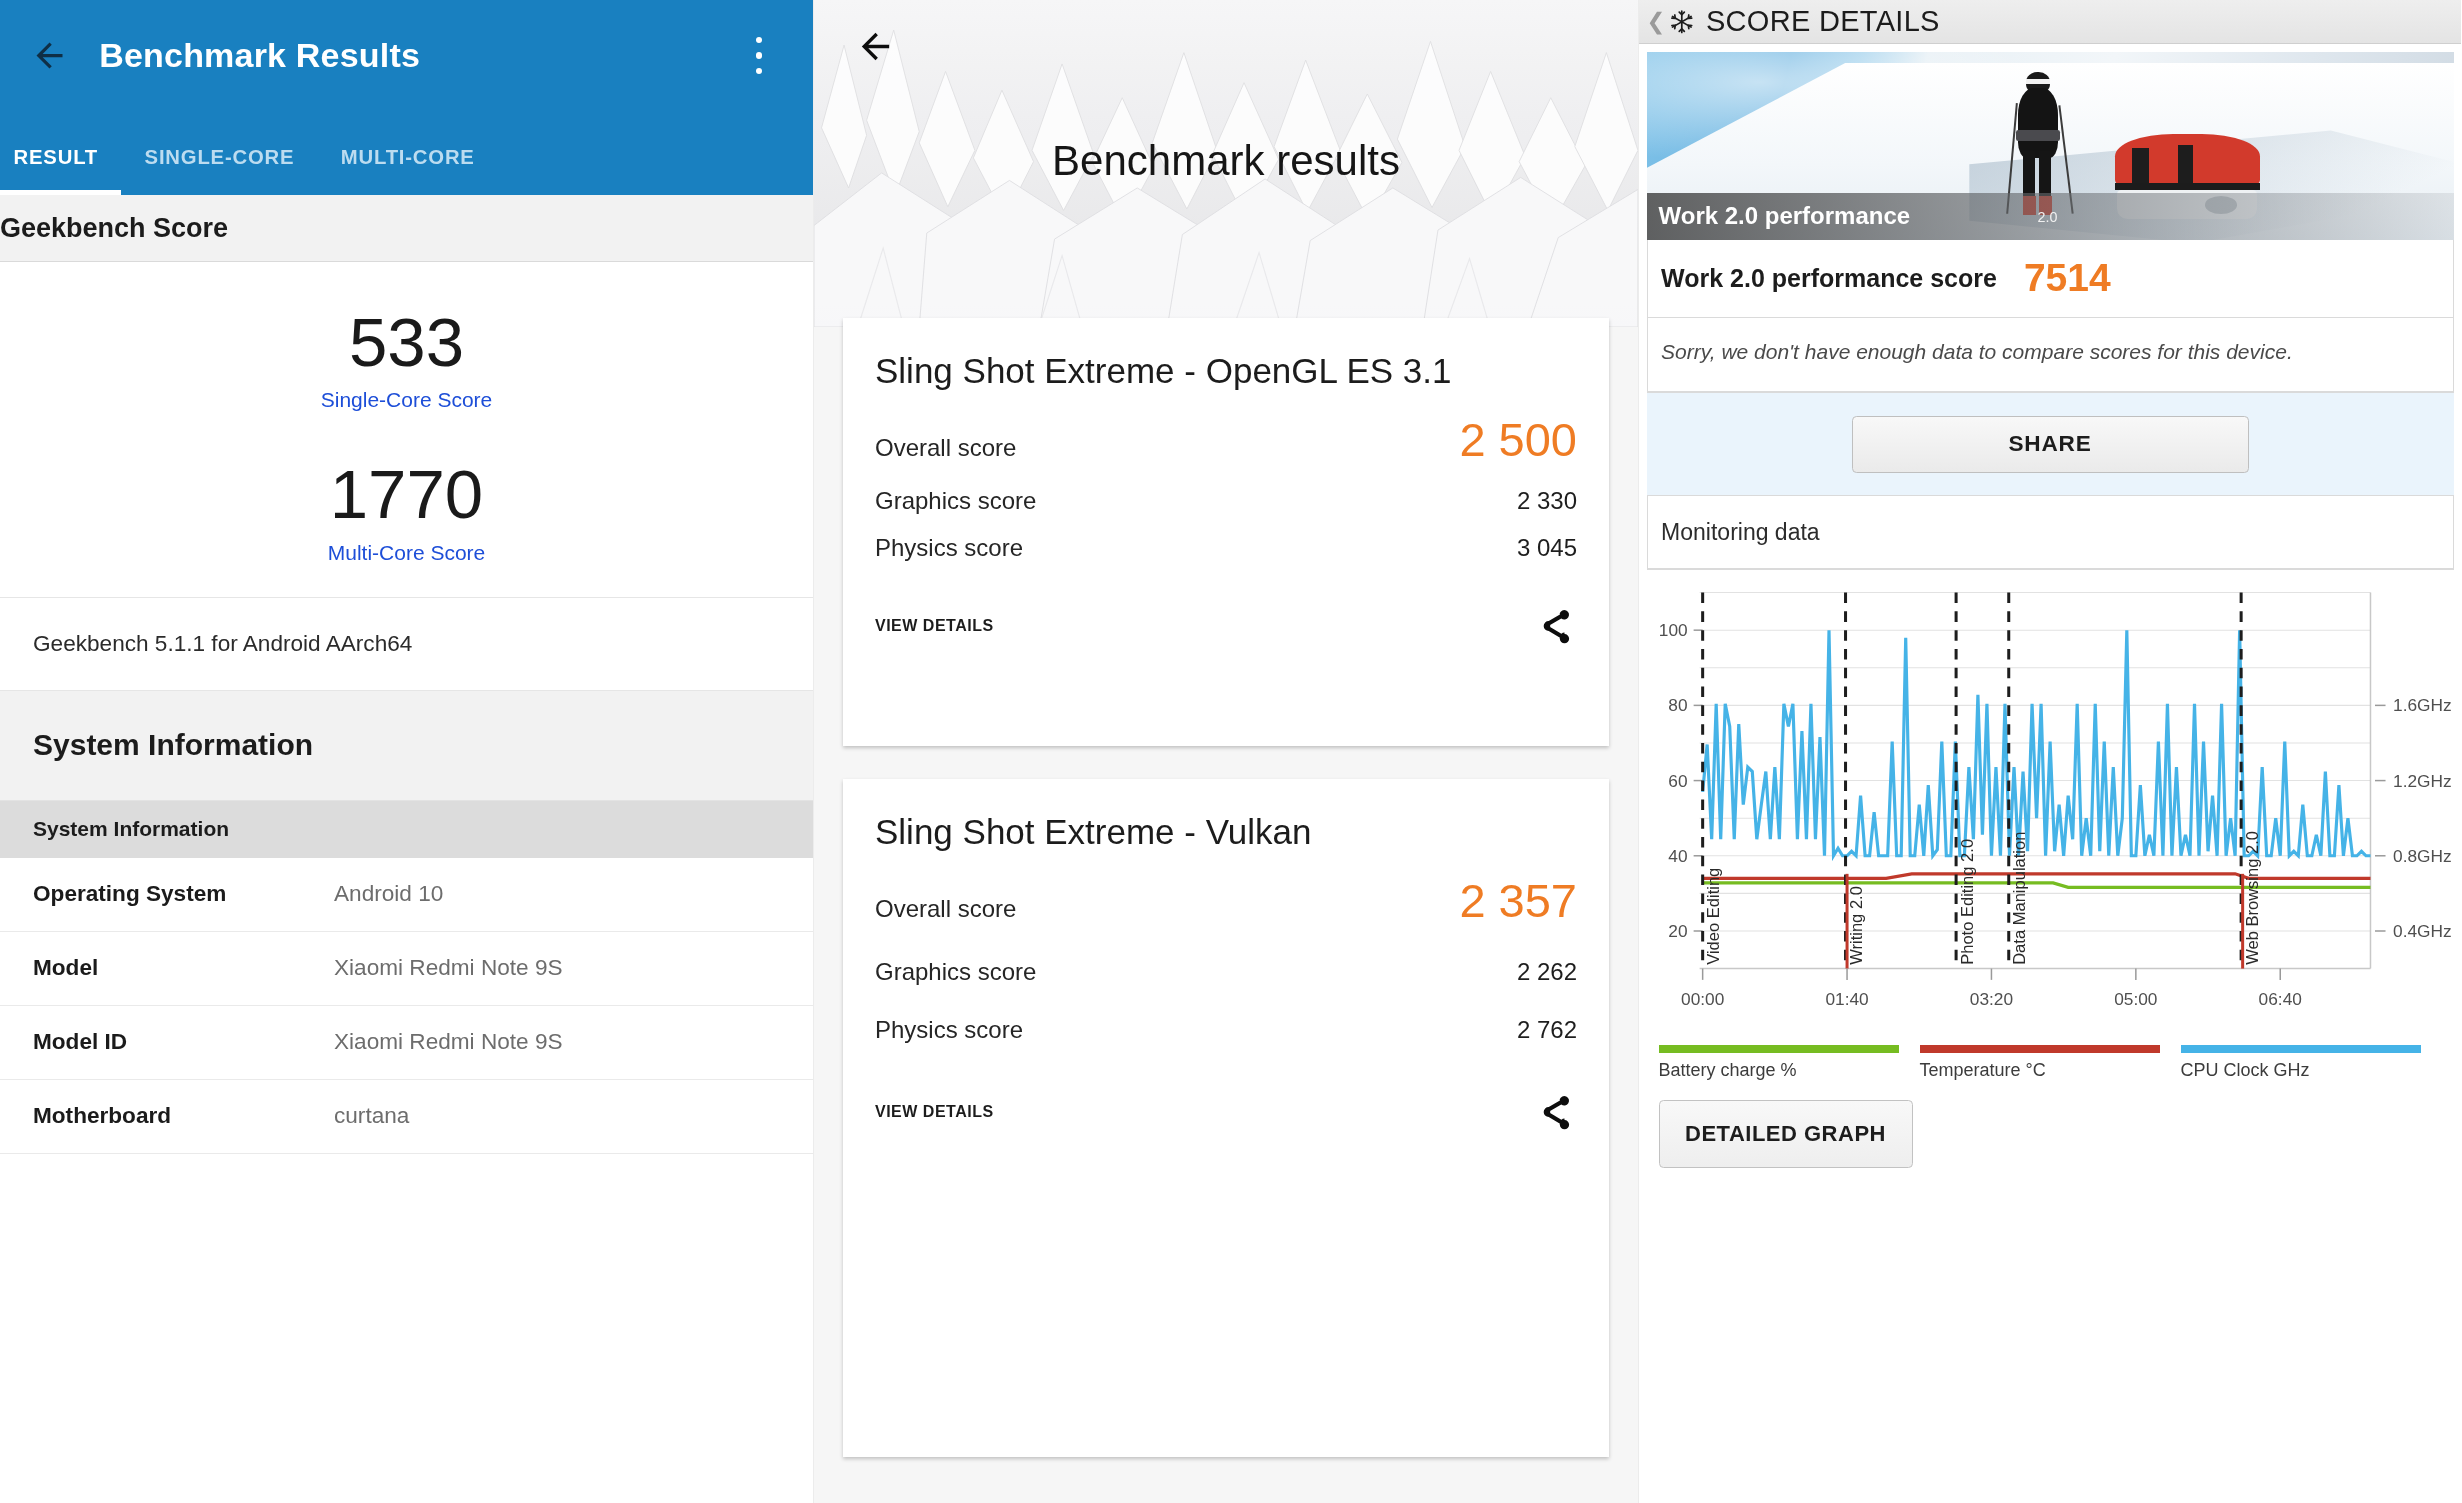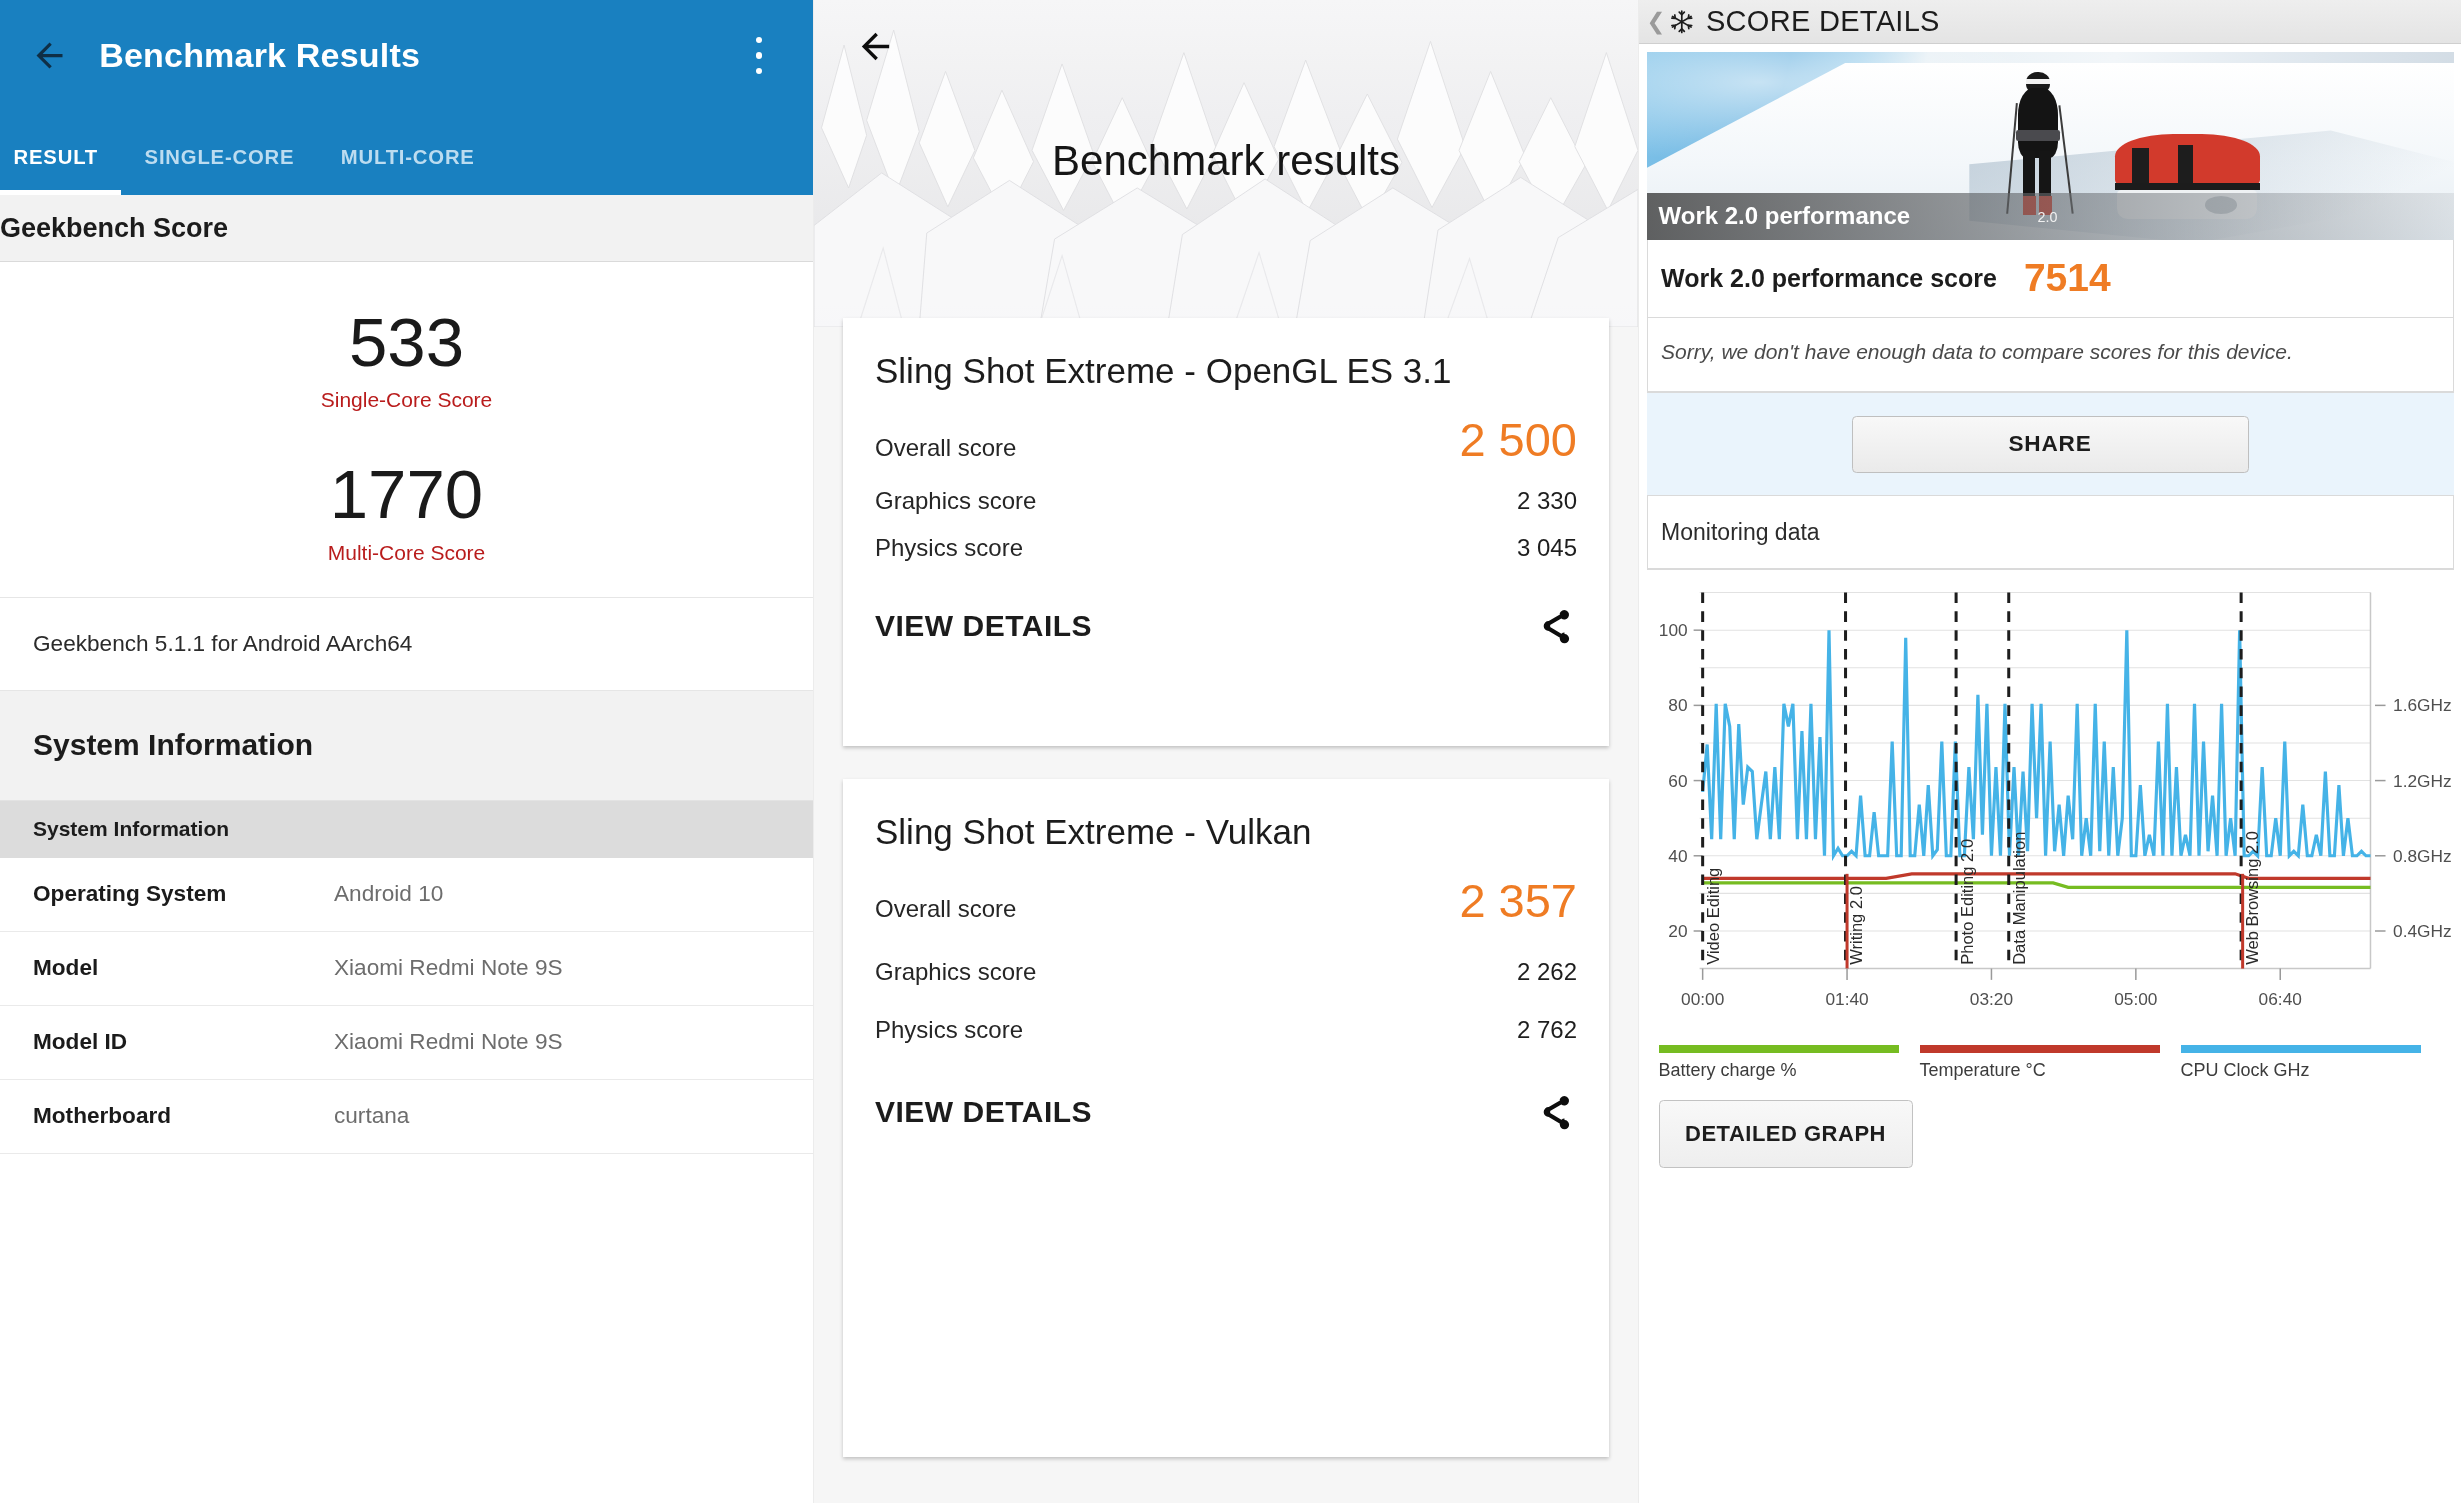--- a/index.html
+++ b/index.html
@@ -29,21 +29,21 @@
   .gb-tab-pad1 { padding: 0 22.6px 0 13.6px; }
   .gb-tab-pad2 { padding: 0 24px; }
   .gb-tab-pad3 { padding: 0 22.6px; }
 
   .gb-section-head { background: #f2f2f2; border-bottom: 1.5px solid #dadada; height: 67px;
                      display: flex; align-items: center; }
   .gb-section-head h2 { font-size: 27px; font-weight: 700; color: #1c1c1c; }
 
   .gb-scores { padding: 45px 0 32px 0; text-align: center; border-bottom: 1.5px solid #e6e6e6; }
   .gb-big { font-size: 69px; font-weight: 400; color: #1a1a1a; line-height: 1.05; }
-  .gb-small { font-size: 21px; color: #b91c1c; margin-top: 9px; }
+  .gb-small { font-size: 21px; color: #1d4ed8; margin-top: 9px; }
   .gb-gap { height: 47px; }
 
   .gb-version { padding: 33px; font-size: 22.6px; color: #2b2b2b; border-bottom: 1.5px solid #e6e6e6; }
 
   .gb-sysinfo-head { background: #f2f2f2; height: 110px; display: flex; align-items: center; padding-left: 33px;
                      border-bottom: 0.8px solid #e3e3e3;}
   .gb-sysinfo-head h2 { font-size: 30px; font-weight: 700; color: #1c1c1c; }
   .gb-tbl-head { background: #dcdcdc; height: 57px; display: flex; align-items: center; padding-left: 33px; }
   .gb-tbl-head span { font-size: 21px; font-weight: 700; color: #1c1c1c; }
   .gb-row { height: 74px; display: flex; align-items: center; padding-left: 33px; border-bottom: 0.8px solid #eaeaea; }
@@ -68,21 +68,21 @@
   .dm-card-title { font-size: 35px; font-weight: 400; color: #1c1c1c; line-height: 1.18;
                    padding: 32px 32px 0 32px; }
   .dm-rowset { padding: 0 32px; }
   .dm-row { display: flex; align-items: baseline; justify-content: space-between; }
   .dm-row-label { font-size: 24px; color: #262626; }
   .dm-row-val { font-size: 24px; color: #1e1e1e; }
   .dm-row-val.big { font-size: 47px; color: #ef7c24; font-weight: 400; }
   .dm-row.overall { margin-top: 21px; }
   .dm-row.sub { margin-top: 19.6px; }
   .dm-footer { display: flex; align-items: center; justify-content: space-between; padding: 0 32px; }
-  .dm-viewdetails { font-size: 30px; font-weight: 700; color: #1c1c1c; letter-spacing: 0.5px; text-align: right; }
+  .dm-viewdetails { font-size: 16px; font-weight: 700; color: #1c1c1c; letter-spacing: 0.5px; text-align: right; }
   .dm-share { width: 45px; height: 45px; display: flex; align-items: center; justify-content: center; }
 
   
   .panel-pcm { width: 823px; height: 1503px; background: #fff; position: relative; overflow: hidden;
                border-left: 1.5px solid #ececec; }
   .pcm-appbar { height: 44px; background: linear-gradient(180deg,#eeeeee 0%,#e4e4e4 100%);
                 border-bottom: 0.8px solid #cfcfcf; display: flex; align-items: center; padding-left: 7.5px; }
   .pcm-chev { font-size: 22.6px; color: #9a9a9a; margin-right: 1.5px; }
   .pcm-snow { width: 30px; height: 30px; display: flex; align-items: center; justify-content: center; }
   .pcm-appbar-title { font-size: 29px; font-weight: 400; color: #1c1c1c; margin-left: 9px; letter-spacing: 0.3px; }

